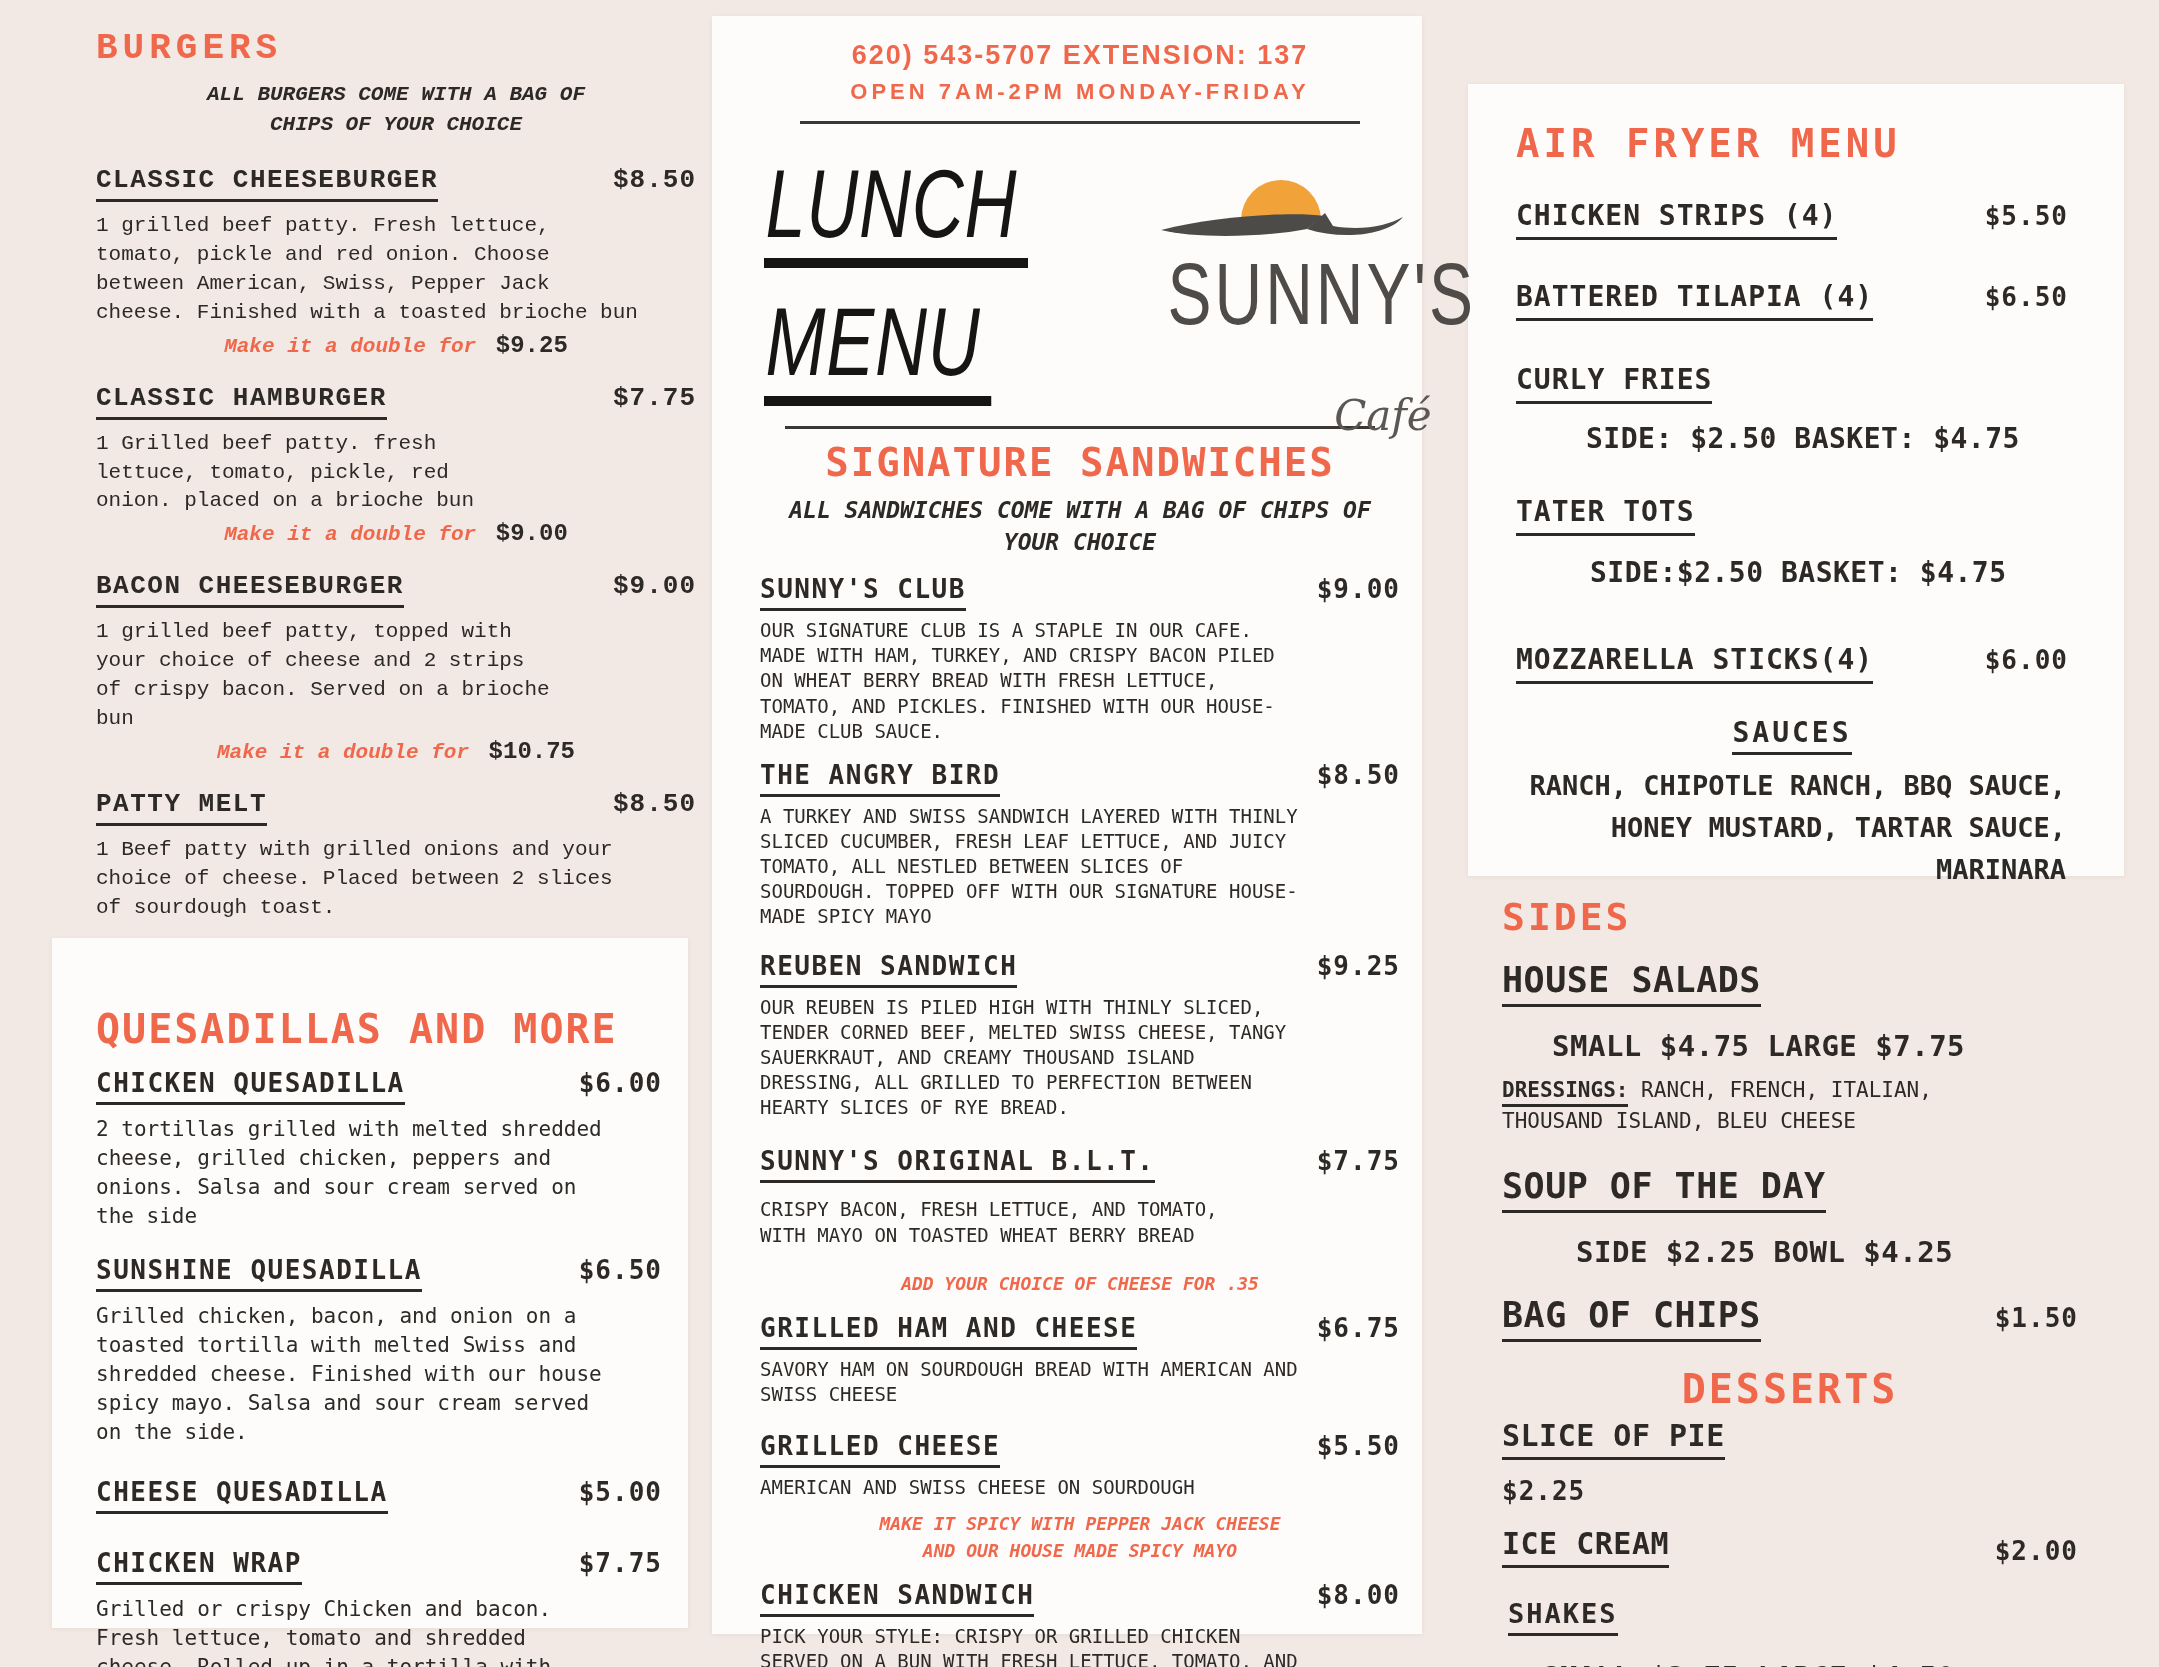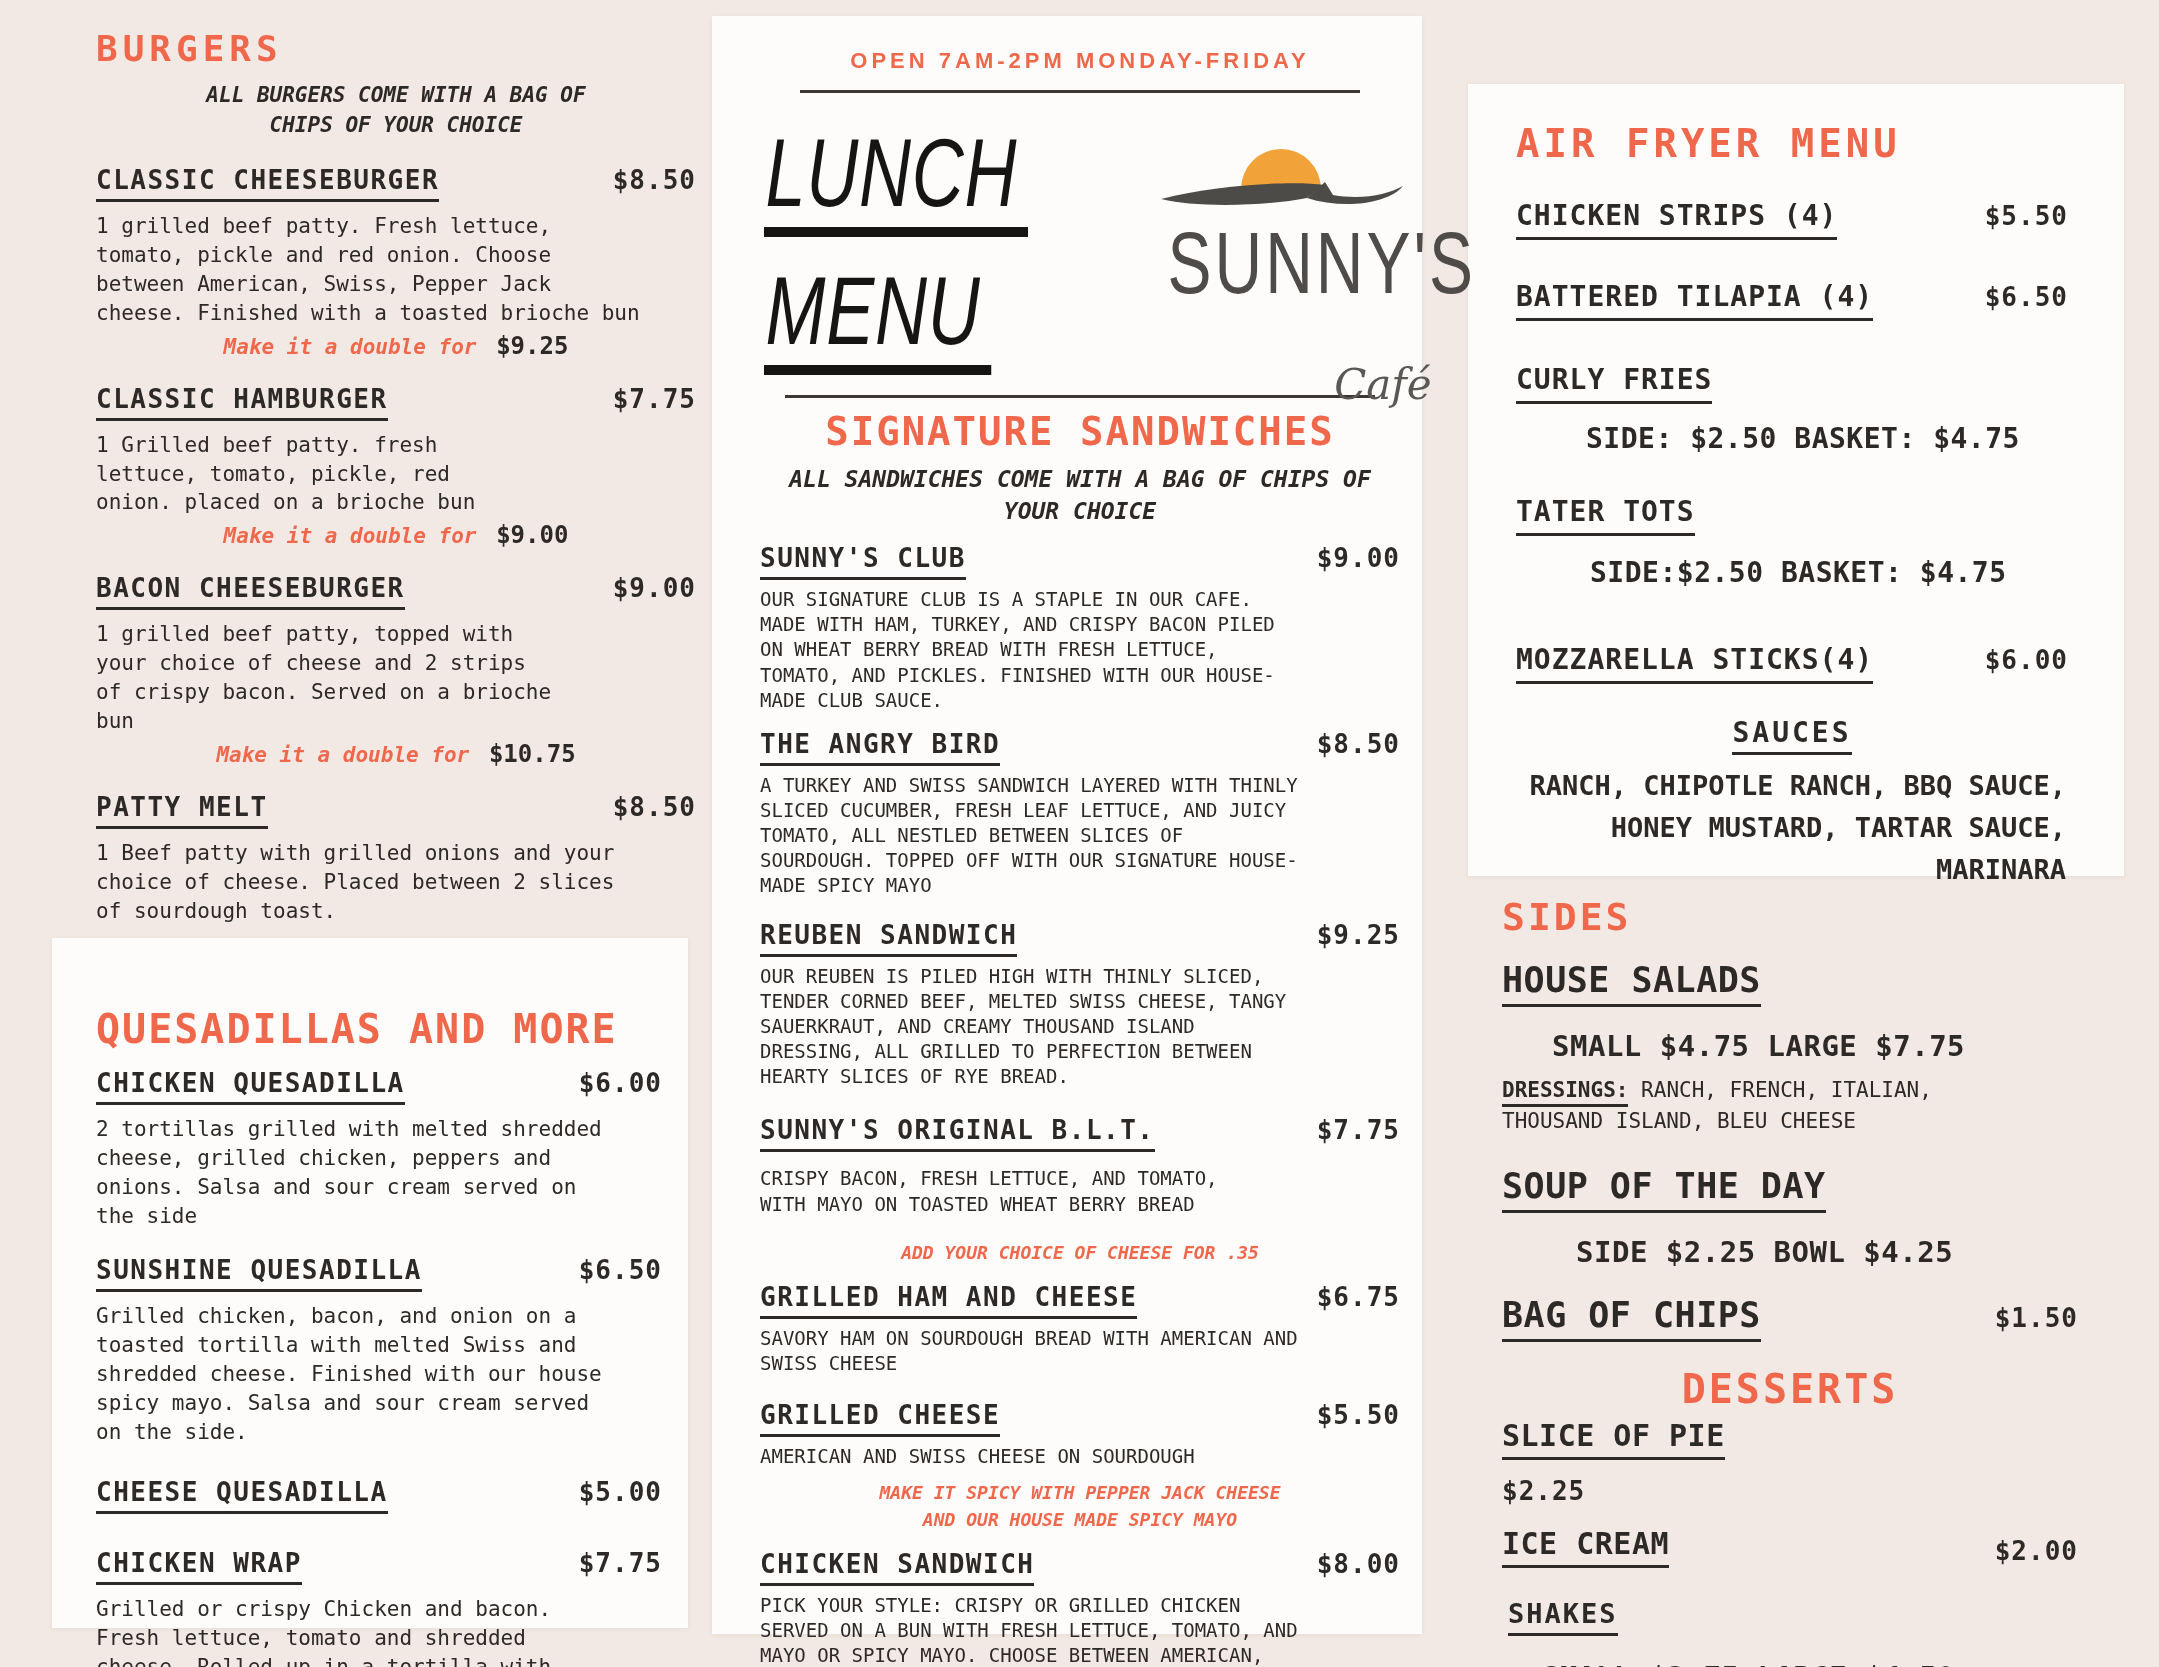--- a/index.html
+++ b/index.html
@@ -12,21 +12,21 @@
   .page{
     position:relative;width:2159px;height:1667px;background:var(--bg);
     font-family:"DejaVu Sans Mono", monospace;color:var(--ink);overflow:hidden;
   }
   .panel{position:absolute;background:var(--panel);box-shadow:0 1px 5px rgba(80,50,35,.07);}
   #ques-panel{left:52px;top:938px;width:636px;height:690px;}
   #mid-panel{left:712px;top:16px;width:710px;height:1618px;}
   #air-panel{left:1468px;top:84px;width:656px;height:792px;}
 
   
-  .col-left{position:absolute;left:96px;top:30px;width:600px;}
+  .col-left{position:absolute;left:96px;top:30px;width:600px;font-family:Liberation Mono, monospace;}
   .col-ques{position:absolute;left:96px;top:1008px;width:566px;}
   .col-mid{position:absolute;left:760px;top:40px;width:640px;}
   .col-air{position:absolute;left:1516px;top:124px;width:552px;}
   .col-sides{position:absolute;left:1502px;top:898px;width:576px;}
 
   
   .sec-title{font-weight:bold;color:var(--accent);line-height:1.05;}
   .t-burgers{font-size:36px;letter-spacing:5px;}
   .t-ques{font-size:40px;letter-spacing:2px;}
   .t-sig{font-size:39px;letter-spacing:2px;text-align:center;}
@@ -186,20 +186,21 @@
     <div class="item" style="margin-top:34px;">
       <div class="item-row">
         <span class="iname">CHICKEN WRAP</span>
         <span class="price">$7.75</span>
       </div>
       <div class="desc">Grilled or crispy Chicken and bacon. Fresh lettuce, tomato and shredded cheese. Rolled up in a tortilla with ranch or chipotle ranch</div>
     </div>
   </div>
 
   <div class="col-mid">
+    <div class="phone">620) 543-5707  EXTENSION: 137</div>
     <div class="hours">OPEN 7AM-2PM MONDAY-FRIDAY</div>
     <div class="rule"></div>
 
     <div class="logo-row">
       <div class="lm-words">
         <span class="lm-word">LUNCH</span>
         <span class="lm-word">MENU</span>
       </div>
       <div class="logo-block">
         <svg class="sun-svg" width="260" height="96" viewBox="0 0 260 96">

